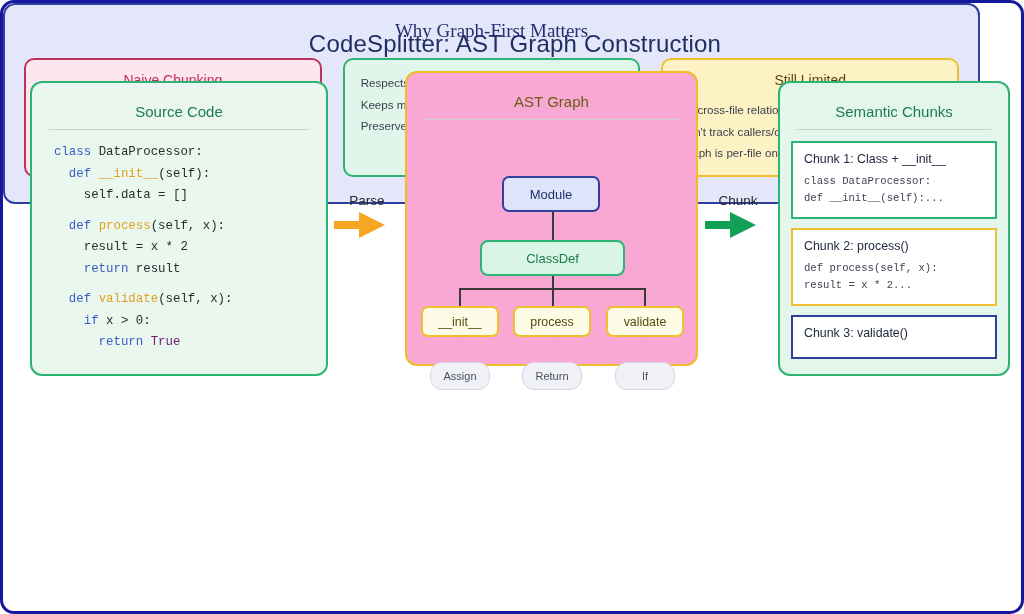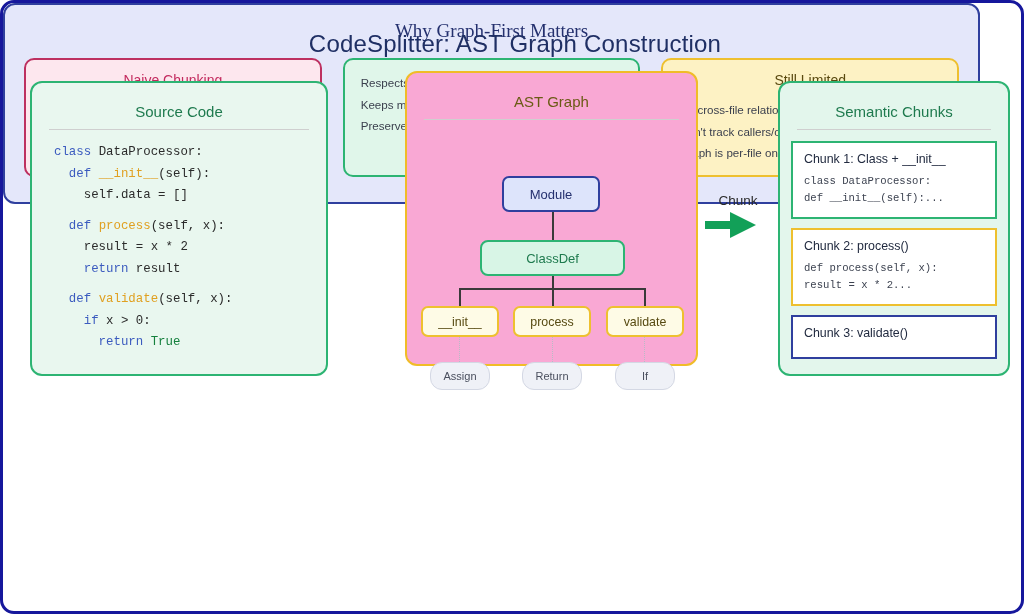--- a/index.html
+++ b/index.html
@@ -63,21 +63,21 @@
   #code-block {
     margin: 12px 0 0 22px;
     font-family: "Liberation Mono", "DejaVu Sans Mono", monospace;
     font-size: 12.4px;
     line-height: 21.5px;
     color: #2b2b2b;
     white-space: pre;
   }
   .kw   { color: #3b5bbf; }
   .fn   { color: #e0a020; }
-  .lit  { color: #15803d; margin-top: 38px; }
+  .lit  { color: #701a75; margin-top: 38px; }
   .blank { display: block; height: 9px; }
 
   
   #panel-ast {
     left: 402px;
     top: 68px;
     width: 293px;
     height: 295px;
     background: #f9a8d4;
     border: 2.5px solid #f0bc28;
@@ -271,20 +271,27 @@
 <div id="canvas">
 
   <div id="main-title">CodeSplitter: AST Graph Construction</div>
 
   <div class="panel" id="panel-source">
     <div class="panel-title">Source Code</div>
     <div class="panel-rule"></div>
     <div id="code-block"><div><span class="kw">class </span><span>DataProcessor:</span></div><div><span class="kw">  def </span><span class="fn">__init__</span><span>(self):</span></div><div><span>    self.data = []</span></div><span class="blank"></span><div><span class="kw">  def </span><span class="fn">process</span><span>(self, x):</span></div><div><span>    result = x * 2</span></div><div><span class="kw">    return </span><span>result</span></div><span class="blank"></span><div><span class="kw">  def </span><span class="fn">validate</span><span>(self, x):</span></div><div><span class="kw">    if </span><span>x &gt; 0:</span></div><div><span class="kw">      return </span><span class="lit">True</span></div></div>
   </div>
 
+  <div class="arrow-group" id="arrow-parse">
+    <div class="arrow-label">Parse</div>
+    <div class="arrow-shape">
+      <div class="arrow-stem"></div>
+      <div class="arrow-head"></div>
+    </div>
+  </div>
 
   <div class="panel" id="panel-ast">
     <div class="panel-title">AST Graph</div>
     <div class="panel-rule"></div>
 
     <div id="ast-area">
 
       <div class="edge" style="left:145px; top:92px; width:2px; height:28px;"></div>
 
       <div class="edge" style="left:145px; top:156px; width:2px; height:13px;"></div>

